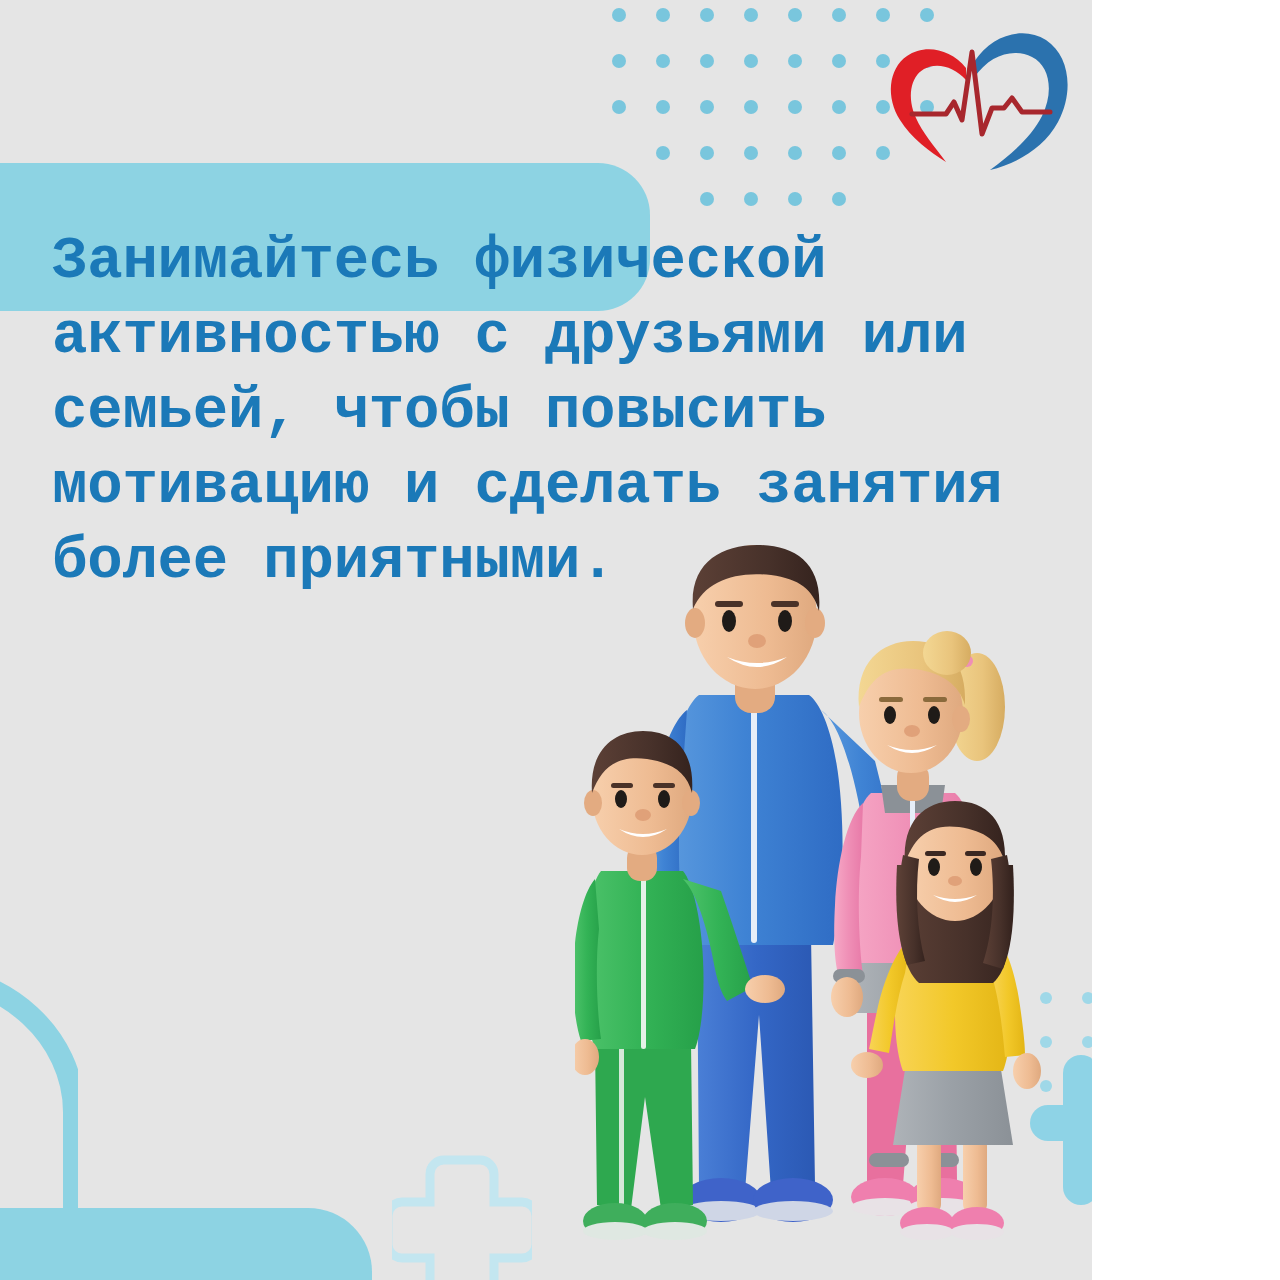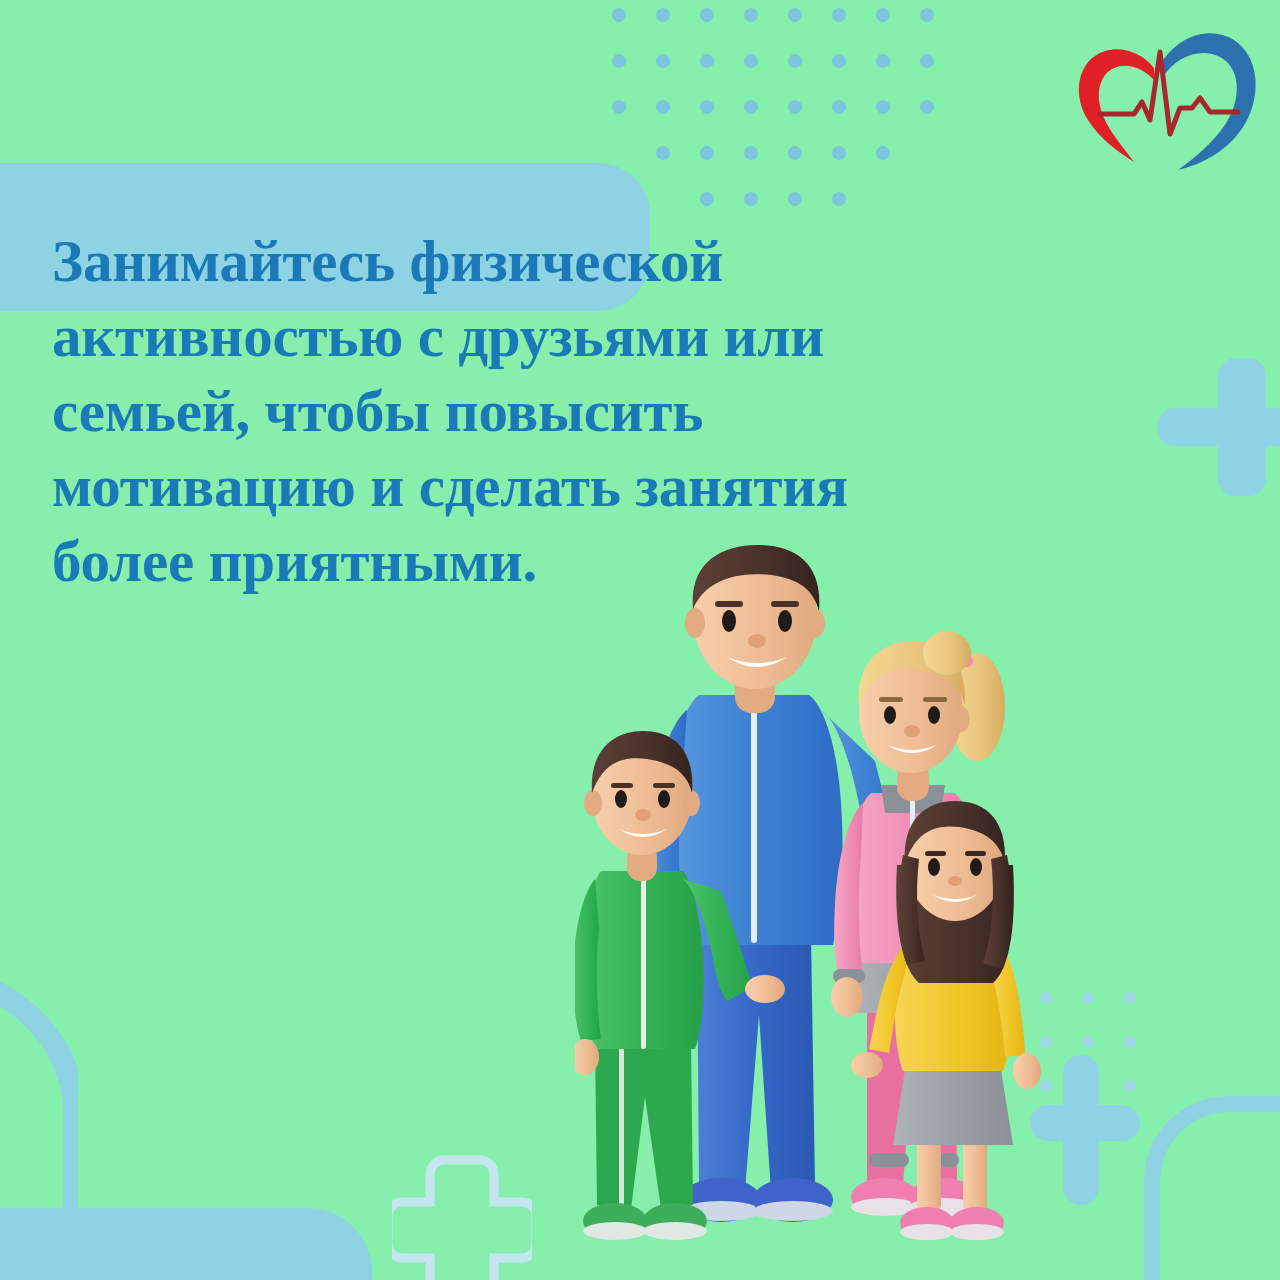--- a/index.html
+++ b/index.html
@@ -2,25 +2,25 @@
 <html><head>
 <meta charset="utf-8">
 <style>
   html, body {
     margin: 0;
     padding: 0;
     background: #ffffff;
   }
   #poster {
     position: relative;
-    width: 1280px;
+    width: 1092px;
     height: 1280px;
     overflow: hidden;
-    background: #86efac;
-    font-family: Liberation Serif, serif;
+    background: #e5e5e5;
+    font-family: Liberation Mono, monospace;
   }
 
   
   .dot-grid-top {
     position: absolute;
     left: 612px;
     top: 8px;
     width: 320px;
     height: 200px;
     pointer-events: none;

